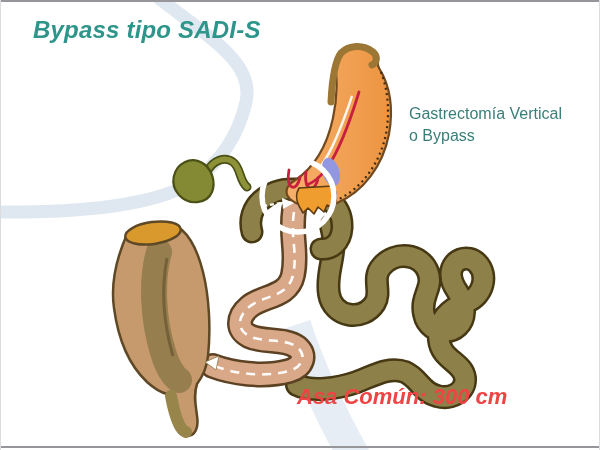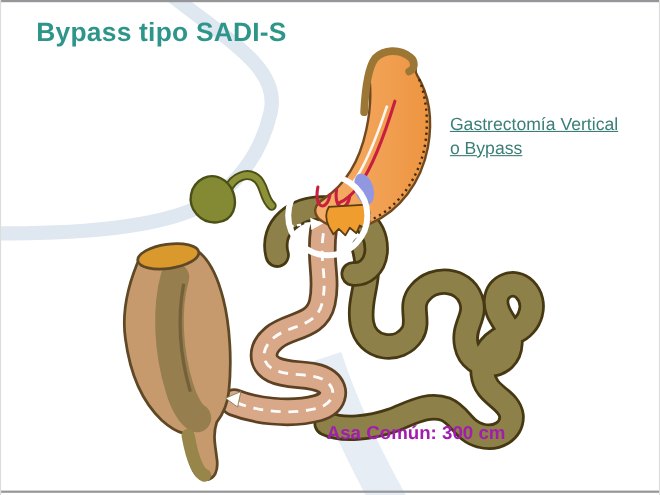--- a/index.html
+++ b/index.html
@@ -10,29 +10,30 @@
     box-sizing:border-box;
     border-left:1px solid #dcdcdc;border-right:1px solid #dcdcdc;
   }
   .edge{position:absolute;left:0;width:600px;height:2px;background:#96969a;}
   .edge.top{top:0;}
   .edge.bottom{top:446px;}
   .title{
     position:absolute;left:32px;top:16px;
     font-size:24px;font-weight:bold;color:#2e958b;letter-spacing:.2px;
     white-space:nowrap;
+    font-style:italic;
   }
   .lbl{
-    position:absolute;color:#3a7e78;font-size:16px;line-height:22px;text-decoration:underline;
+    position:absolute;color:#3a7e78;font-size:16px;line-height:22px;
   }
   .lbl-gastrectomy{left:408px;top:103px;width:180px;}
   .lbl-anastomosis{left:357px;top:201px;width:235px;}
   .lbl-common{
     position:absolute;left:296px;top:384px;
-    color:#a21caf;font-size:17px;font-weight:bold;white-space:nowrap;
+    color:#ef4444;font-size:22px;font-weight:bold;white-space:nowrap;font-style:italic;
   }
   svg{position:absolute;left:0;top:0;}
 </style>
 </head>
 <body>
 
 <div class="slide">
 
   <svg width="600" height="450" viewBox="0 0 600 450">
     <path d="M 150,-8 C 208,38 254,62 245,102 C 237,137 219,162 194,180 C 158,206 75,213 -8,212" fill="none" stroke="#dfe7f0" stroke-width="13"></path>

